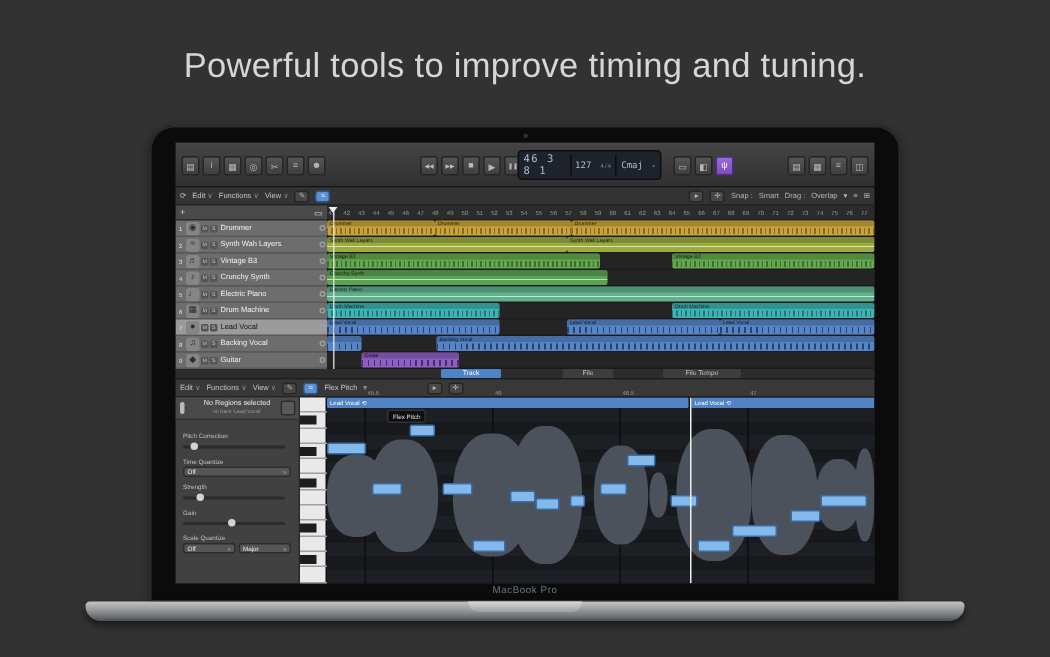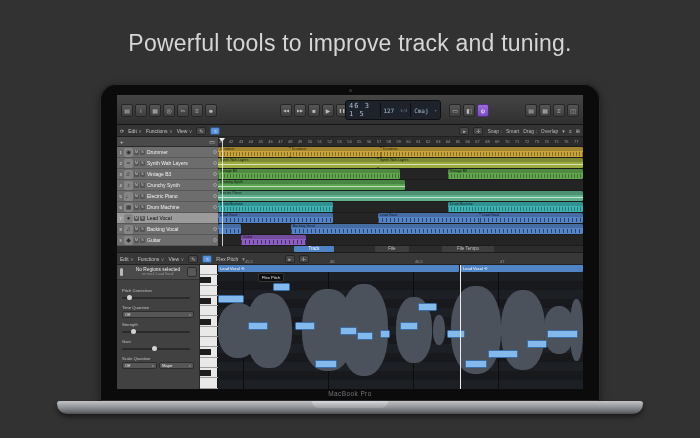--- a/index.html
+++ b/index.html
@@ -140,21 +140,21 @@
   .blob { position:absolute; background:#4b525c; border-radius:45%; }
   .note { position:absolute; height:8px; background:#84b9ec; border:1px solid #3a6ea8; border-radius:1.5px; }
   .ed-playhead { position:absolute; top:0; width:1px; height:124px; background:#ededed; }
   .tooltip { position:absolute; background:#0e0e0e; border:1px solid #333; border-radius:2px;
              color:#e5e5e5; font-size:4.2px; padding:1px 3px; white-space:nowrap; }
 </style>
 </head>
 <body>
 
 <div class="stage">
-  <div class="headline">Powerful tools to improve track and tuning.</div>
+  <div class="headline">Powerful tools to improve timing and tuning.</div>
 
   <div class="lid"></div>
   <div class="camera"></div>
 
   <div class="screen">
 
     <div class="toolbar">
       <div class="tb-group" style="left:4px" id="tb-left">
           <div class="tb-btn">▤</div>
           <div class="tb-btn">i</div>
@@ -167,21 +167,21 @@
       <div class="tb-group" style="left:163px" id="tb-transport">
           <div class="tb-btn" style="font-size: 4px;">◀◀</div>
           <div class="tb-btn" style="font-size: 4px;">▶▶</div>
           <div class="tb-btn">■</div>
           <div class="tb-btn">▶</div>
           <div class="tb-btn" style="font-size: 4px;">❚❚</div>
           <div class="tb-btn rec">●</div>
           <div class="tb-btn">↻</div>
         </div>
       <div class="lcd">
-        <div class="sect pos">46 3 1 5</div>
+        <div class="sect pos">46 3 8 1</div>
         <div class="div"></div>
         <div class="sect small">127</div>
         <div class="sect tiny">4/4</div>
         <div class="div"></div>
         <div class="sect small">Cmaj</div>
         <div class="sect tiny">▾</div>
       </div>
       <div class="tb-group" style="left:332px" id="tb-midright">
           <div class="tb-btn">▭</div>
           <div class="tb-btn">◧</div>

